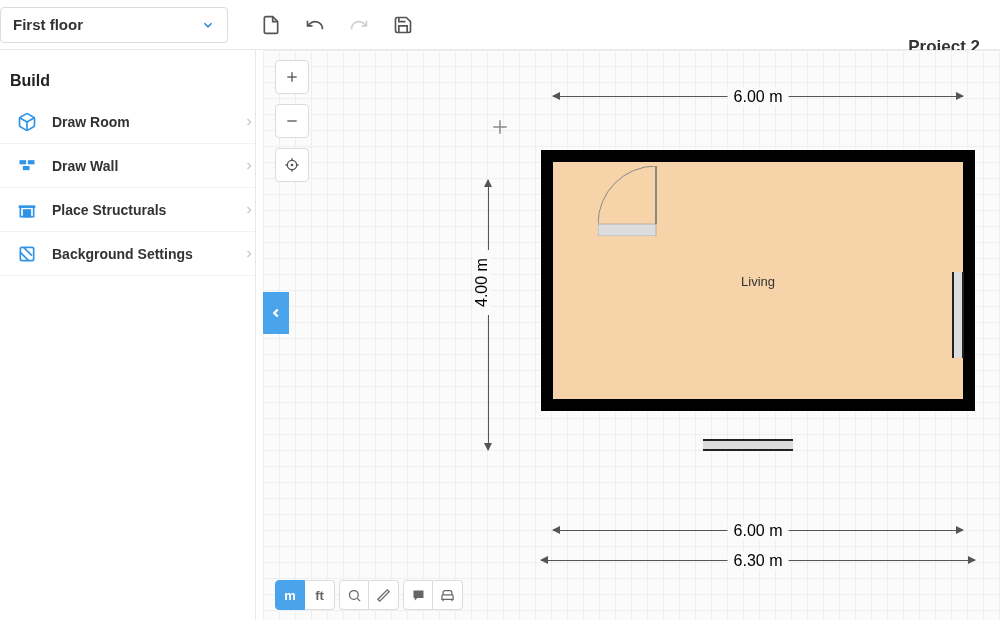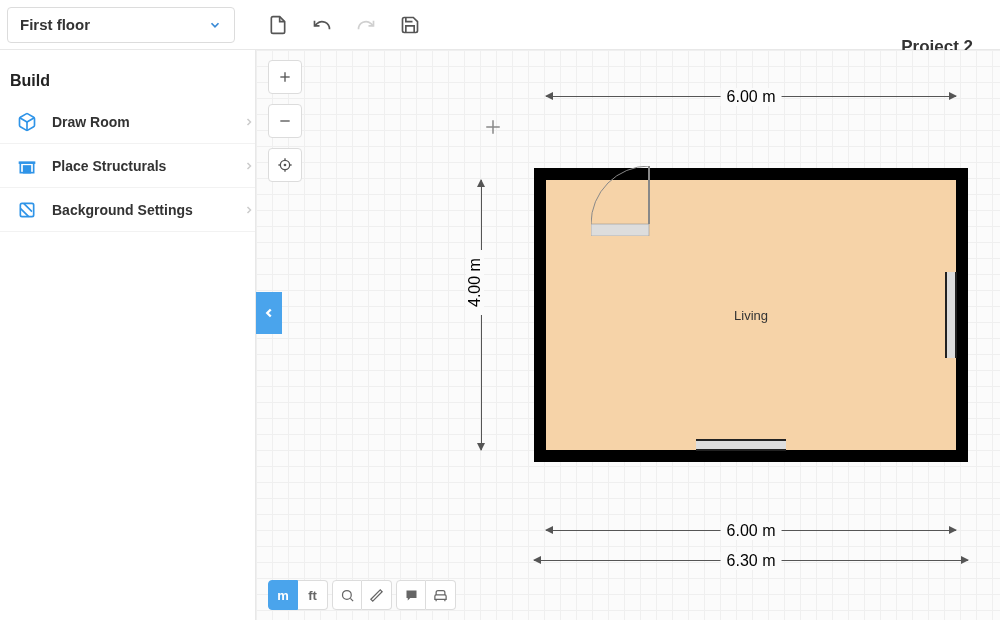--- a/index.html
+++ b/index.html
@@ -1,25 +1,25 @@
 <!DOCTYPE html>
 <html><head>
   <meta charset="utf-8">
   <style>
     * { box-sizing: border-box; margin: 0; padding: 0; }
     body { font-family: -apple-system, BlinkMacSystemFont, "Segoe UI", Arial, sans-serif; width: 1000px; height: 622px; overflow: hidden; position: relative; background: #fff; }
 
-    .topbar { display: flex; align-items: center; height: 50px; padding: 6px 7px; border-bottom: 1px solid #e8e8e8; }
+    .topbar { display: flex; align-items: center; height: 50px; padding: 6px 0; border-bottom: 1px solid #e8e8e8; }
     .floor-select { display: flex; align-items: center; justify-content: space-between; width: 228px; height: 36px; border: 1px solid #dcdcdc; border-radius: 4px; padding: 0 12px; font-size: 15px; font-weight: 600; color: #333; cursor: pointer; }
     .top-icons { display: flex; align-items: center; gap: 22px; margin-left: 32px; }
     .top-icon { width: 22px; height: 22px; display: flex; align-items: center; justify-content: center; color: #666; cursor: pointer; }
     .top-icon.disabled { color: #d0d0d0; cursor: default; }
     .title { margin-left: auto; margin-right: 20px; font-size: 17px; font-weight: 600; color: #333; margin-top: 44px; }
 
-    .main { display: flex; height: calc(622px - 52px); }
+    .main { display: flex; height: calc(622px - 52px); gap: 7px; }
 
     .sidebar { width: 256px; border-right: 1px solid #e8e8e8; }
     .side-heading { font-size: 16px; font-weight: 700; color: #222; padding: 22px 0 10px 10px; }
     .side-item { display: flex; align-items: center; height: 44px; padding: 0 0 0 16px; cursor: pointer; border-bottom: 1px solid #f2f2f2; }
     .side-item .ico { width: 22px; height: 22px; display: flex; align-items: center; justify-content: center; color: #2f94e8; margin-right: 14px; flex-shrink: 0; }
     .side-item .lbl { font-size: 14px; font-weight: 600; color: #333; }
     .side-item .chev { margin-left: auto; color: #ccc; }
 
     .canvas { position: relative; flex: 1; overflow: hidden; }
 
@@ -39,21 +39,21 @@
     .map-btn { width: 34px; height: 34px; border: 1px solid #dcdcdc; border-radius: 4px; background: #fff; display: flex; align-items: center; justify-content: center; color: #555; cursor: pointer; font-size: 18px; }
 
     
     .collapse-handle { position: absolute; left: 0; top: 242px; width: 26px; height: 42px; background: #4aa4ec; display: flex; align-items: center; justify-content: center; cursor: pointer; }
     .collapse-handle svg { width: 14px; height: 14px; color: #fff; }
 
     
     .crosshair { position: absolute; left: 228px; top: 68px; color: #888; }
 
     
-    .room { position: absolute; left: 290px; top: 130px; width: 410px; height: 270px; }
+    .room { position: absolute; left: 290px; top: 112px; width: 410px; height: 237px; }
     .room-fill { position: absolute; inset: 0; background: #f6d3a8; }
     .wall { background: #000; position: absolute; }
     .wall.top { left: -12px; right: -12px; top: -12px; height: 12px; }
     .wall.bottom { left: -12px; right: -12px; bottom: -12px; height: 12px; }
     .wall.left { left: -12px; top: -12px; bottom: -12px; width: 12px; }
     .wall.right { right: -12px; top: -12px; bottom: -12px; width: 12px; }
 
     .room-label { position: absolute; left: 50%; top: 50%; transform: translate(-50%, -50%); font-size: 13px; color: #333; }
 
     
@@ -138,20 +138,33 @@
             <polyline points="3.27 6.96 12 12.01 20.73 6.96"></polyline>
             <line x1="12" y1="22.08" x2="12" y2="12"></line>
           </svg>
       </span>
       <span class="lbl">Draw Room</span>
       <svg class="chev" width="12" height="12" viewBox="0 0 24 24" fill="none" stroke="#ccc" stroke-width="3">
           <polyline points="9 18 15 12 9 6"></polyline>
         </svg>
     </div>
 
+    <div class="side-item">
+      <span class="ico">
+        <svg width="20" height="20" viewBox="0 0 24 24" fill="#2f94e8">
+            <rect x="3" y="5" width="8" height="5"></rect>
+            <rect x="13" y="5" width="8" height="5"></rect>
+            <rect x="7" y="12" width="8" height="5"></rect>
+          </svg>
+      </span>
+      <span class="lbl">Draw Wall</span>
+      <svg class="chev" width="12" height="12" viewBox="0 0 24 24" fill="none" stroke="#ccc" stroke-width="3">
+          <polyline points="9 18 15 12 9 6"></polyline>
+        </svg>
+    </div>
 
 
 
 
     <div class="side-item">
       <span class="ico">
         <svg width="20" height="20" viewBox="0 0 24 24" fill="none" stroke="#2f94e8" stroke-width="2">
             <rect x="4" y="8" width="16" height="12"></rect>
             <rect x="8" y="12" width="8" height="8" fill="#2f94e8"></rect>
             <line x1="2" y1="8" x2="22" y2="8" stroke-width="3"></line>

